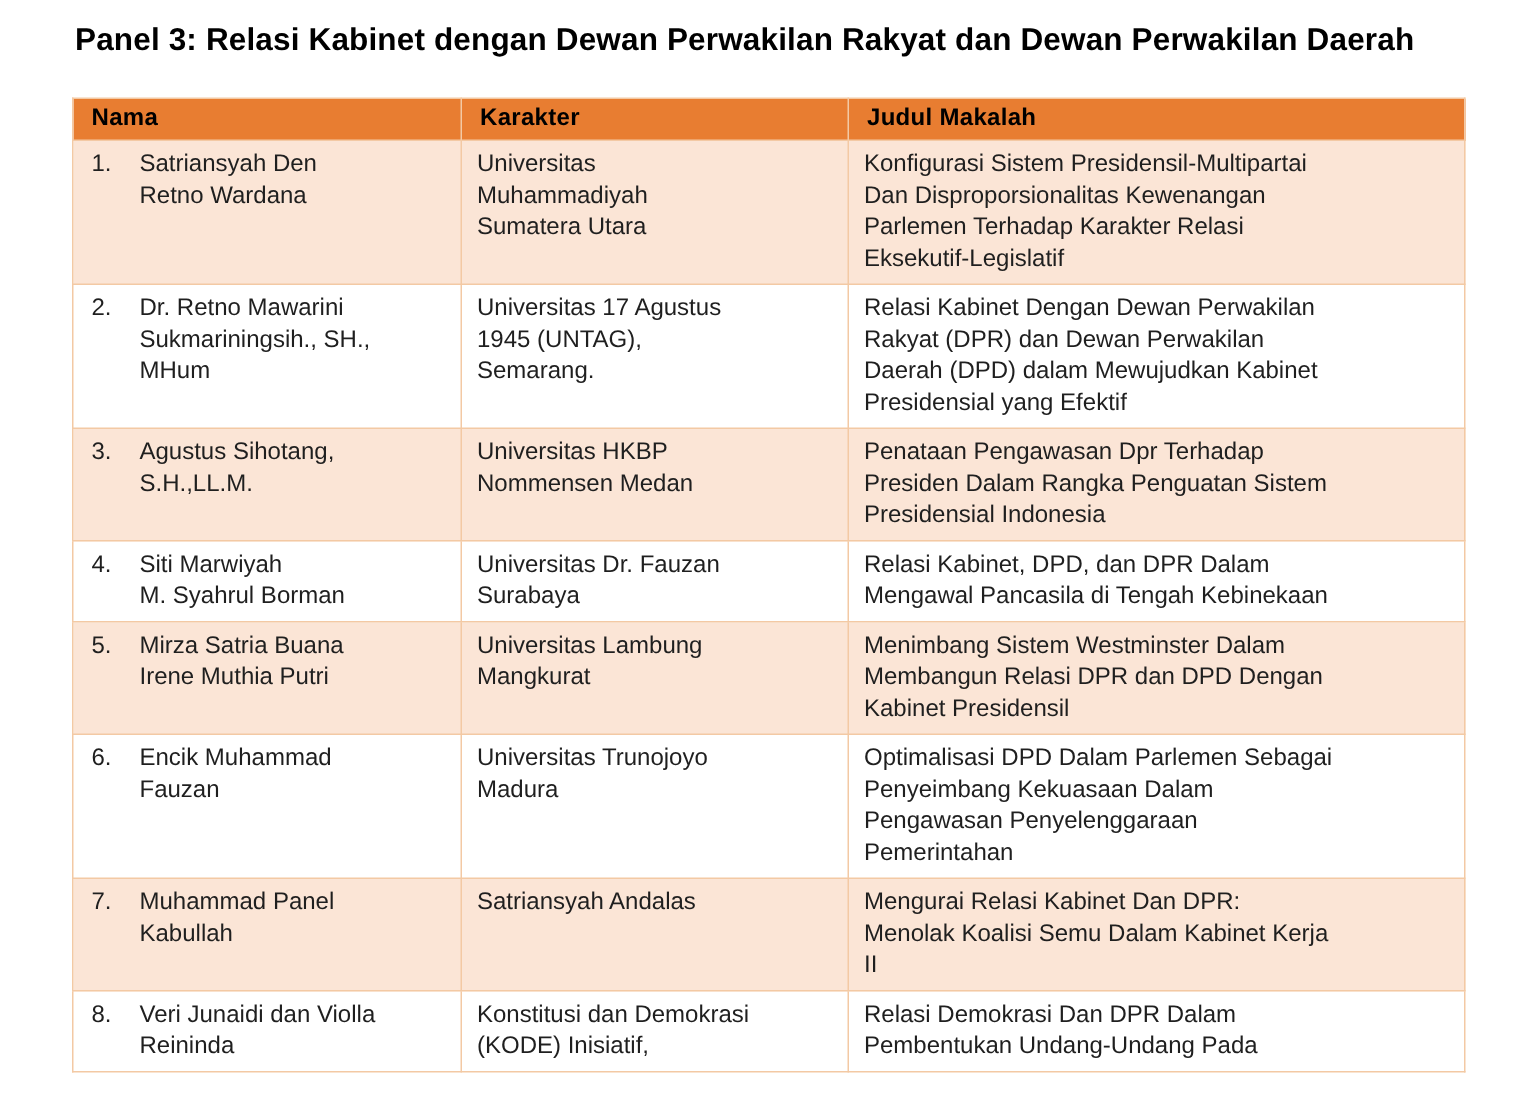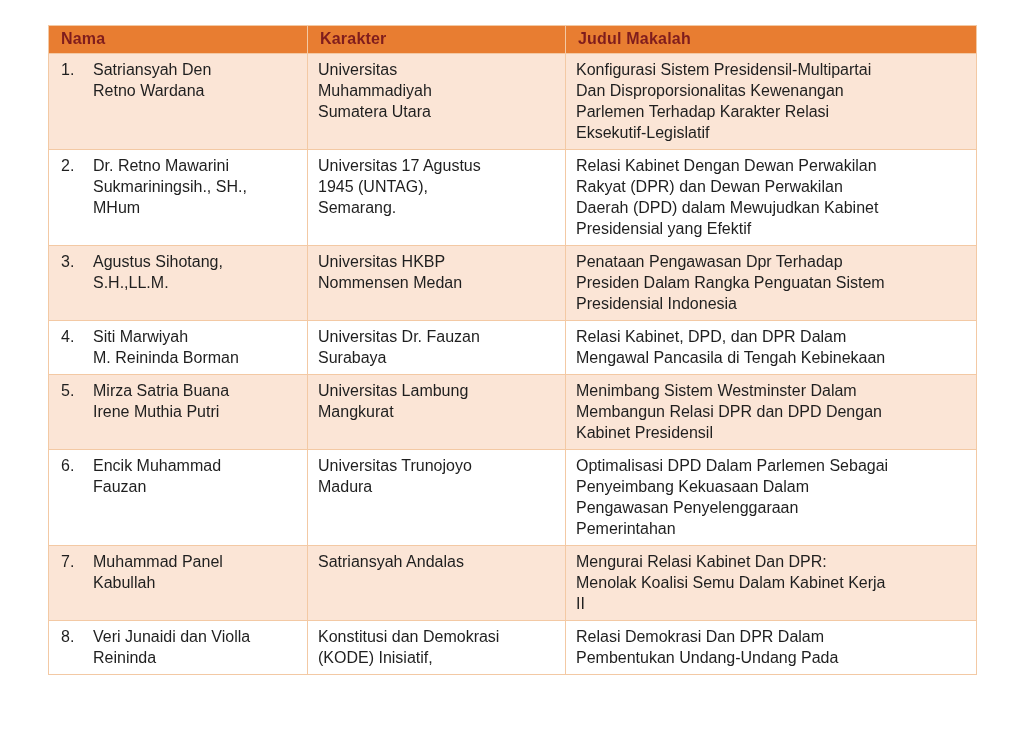--- a/index.html
+++ b/index.html
@@ -31,21 +31,21 @@
   col.c-nama  { width: 259px; }
   col.c-inst  { width: 258px; }
   col.c-judul { width: 411px; }
   th, td {
     border: 1px solid #f3c9a4;
     vertical-align: top;
     text-align: left;
   }
   th {
     background: #e87d31;
-    color: #7f1d1d;
+    color: #000000;
     font-size: 16px;
     font-weight: bold;
     padding: 4px 10px 5px 12px;
     height: 18px;
     letter-spacing: 0.2px;
   }
   td {
     font-size: 16px;
     line-height: 21px;
     padding: 5px 10px 6px 10px;
@@ -61,20 +61,21 @@
   }
   .author-name {
     flex: 1 1 auto;
     white-space: pre-line;
   }
 </style>
 </head>
 <body>
 
 <div class="page">
+  <h1 class="title">Panel 3: Relasi Kabinet dengan Dewan Perwakilan Rakyat dan Dewan Perwakilan Daerah</h1>
 
   <table class="panel-table">
     <colgroup>
       <col class="c-nama">
       <col class="c-inst">
       <col class="c-judul">
     </colgroup>
     <thead>
       <tr>
         <th>Nama</th>
@@ -128,21 +129,21 @@
 Nommensen Medan</td>
         <td>Penataan Pengawasan Dpr Terhadap
 Presiden Dalam Rangka Penguatan Sistem
 Presidensial Indonesia</td>
       </tr>
       <tr>
         <td class="nama-cell">
           <div class="nama-wrap">
             <span class="row-num">4.</span>
             <span class="author-name">Siti Marwiyah
-M. Reininda Borman</span>
+M. Syahrul Borman</span>
           </div>
         </td>
         <td>Universitas Dr. Fauzan
 Surabaya</td>
         <td>Relasi Kabinet, DPD, dan DPR Dalam
 Mengawal Pancasila di Tengah Kebinekaan</td>
       </tr>
       <tr>
         <td class="nama-cell">
           <div class="nama-wrap">

